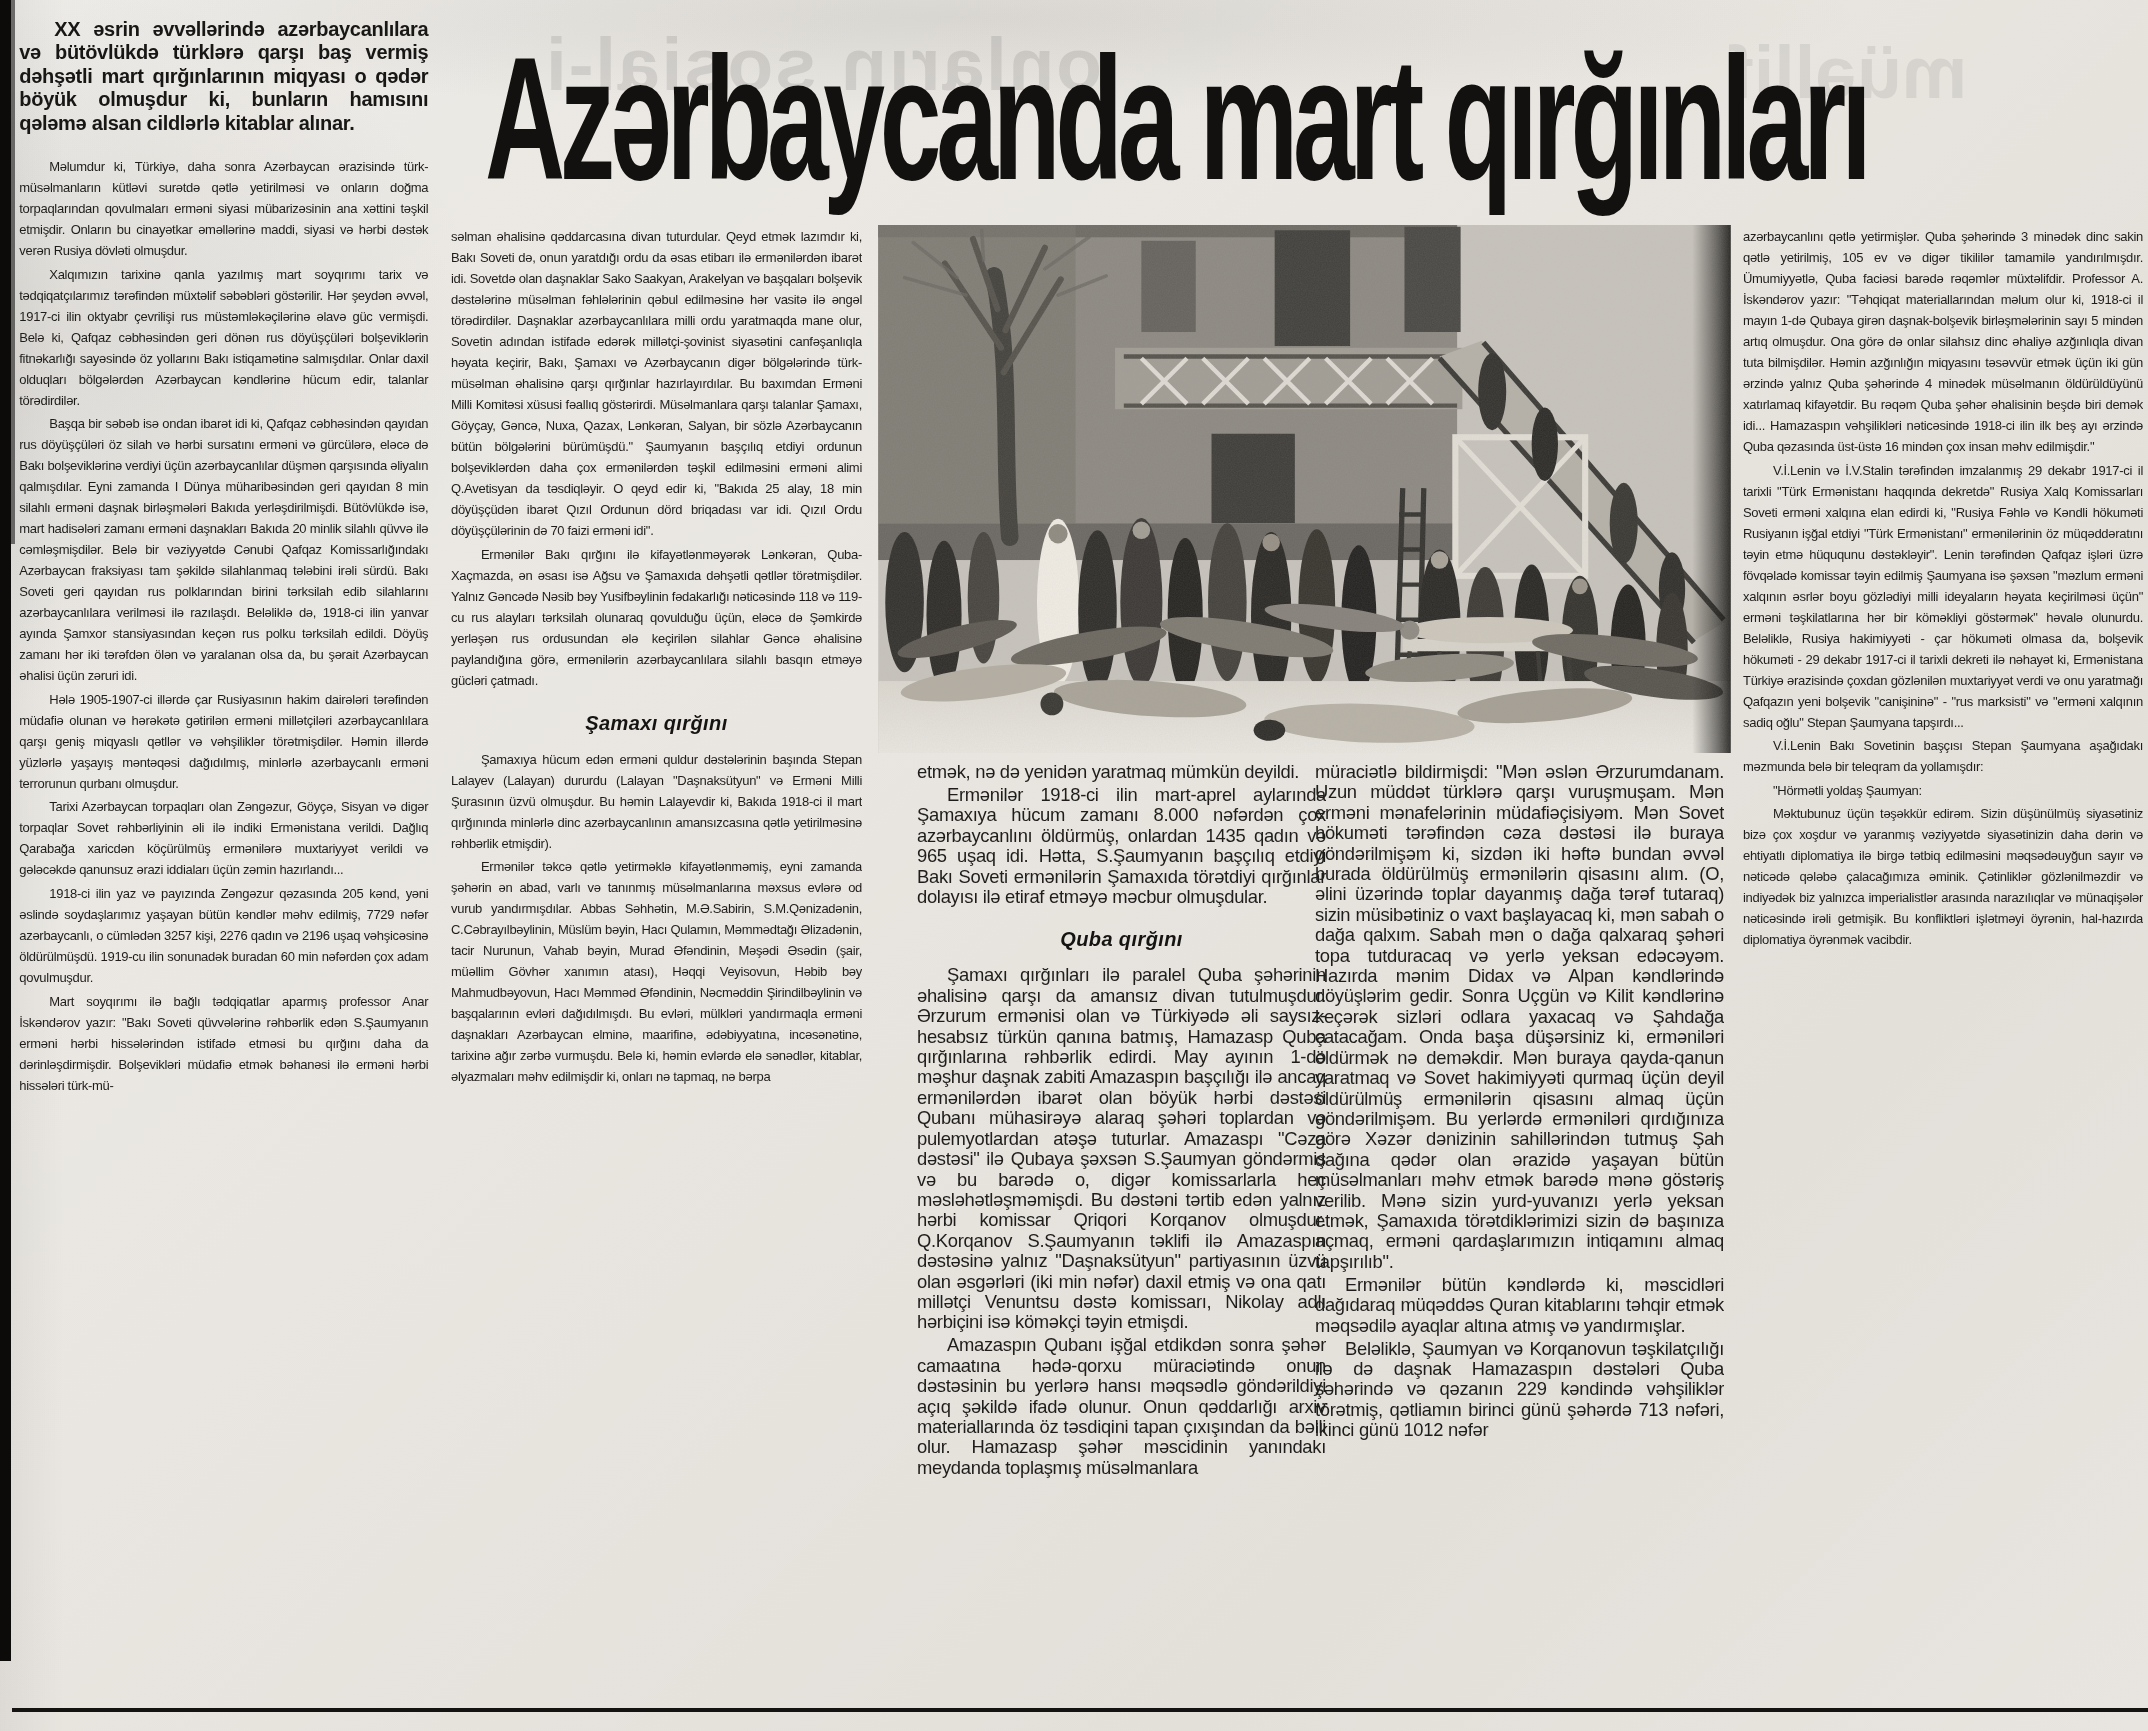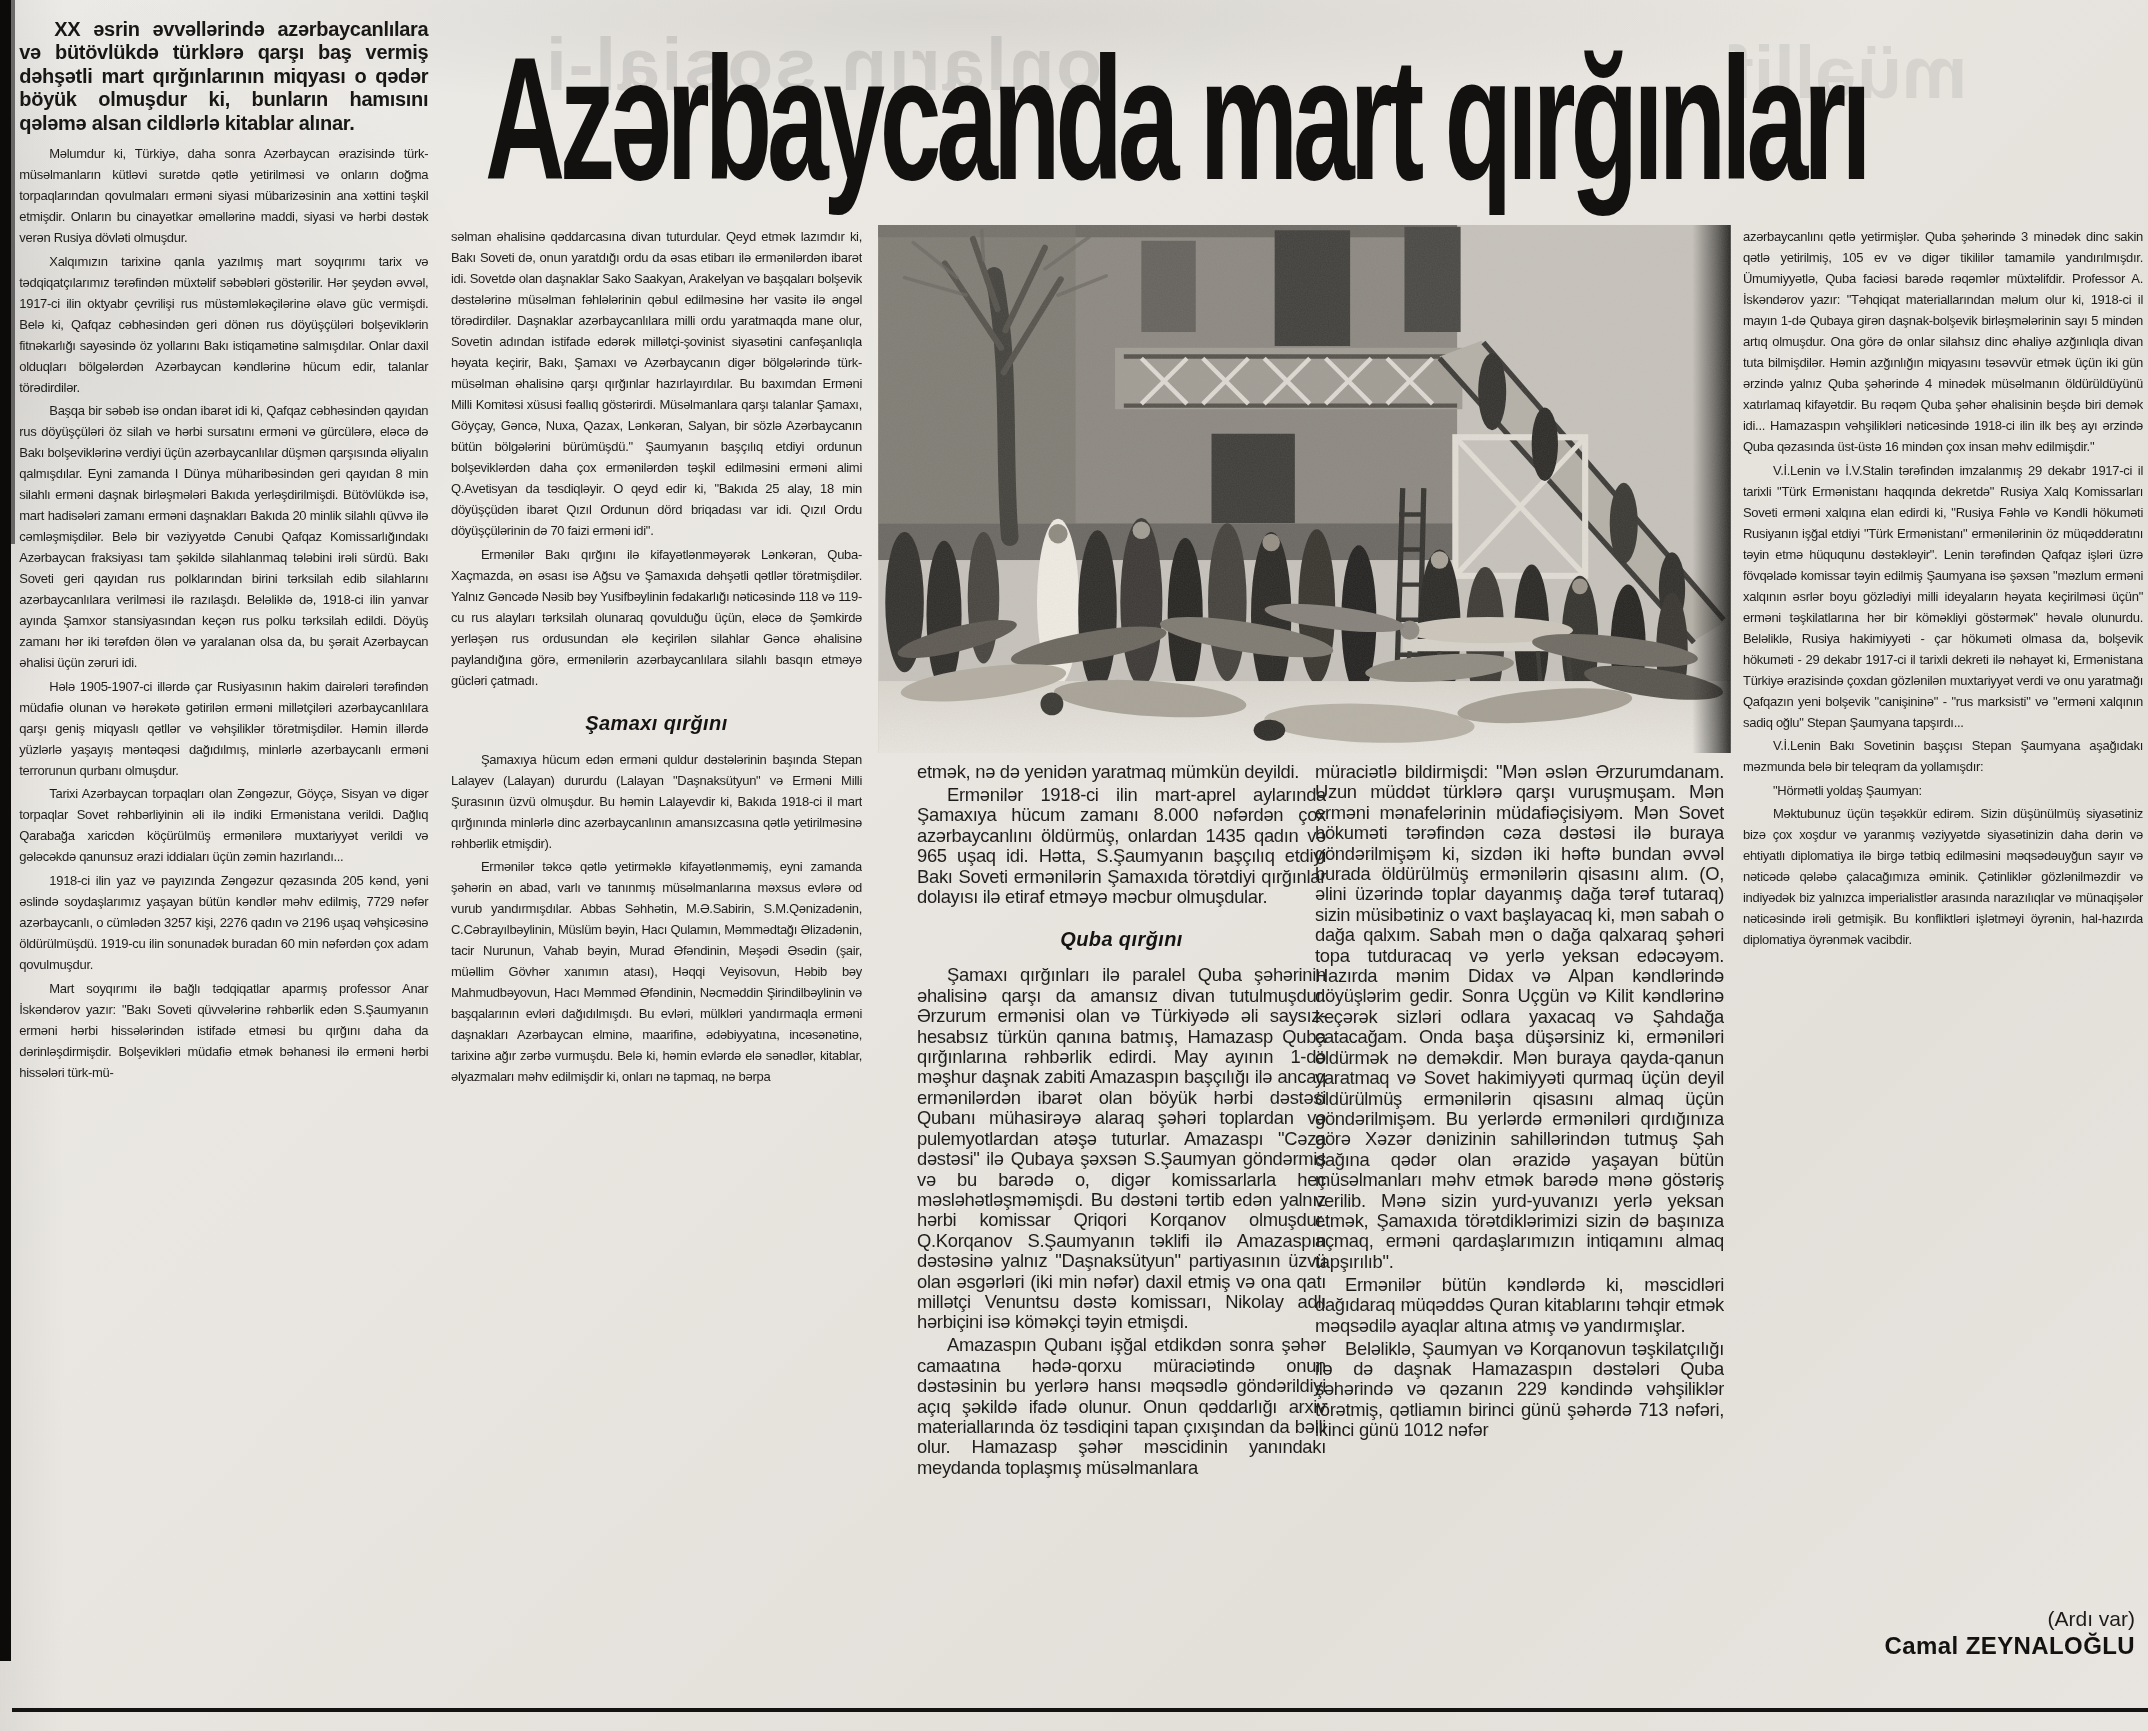--- a/index.html
+++ b/index.html
@@ -23,21 +23,21 @@
   .headline{
     position:absolute;left:485px;top:17.6px;margin:0;white-space:nowrap;
     font-size:111px;font-weight:bold;letter-spacing:-5.3px;color:#121110;
     transform:scale(1.0,1.58);transform-origin:left top;
   }
   .col{position:absolute;}
   .col p{margin:0 0 2.6px 0;text-align:justify;font-size:13px;line-height:21px;letter-spacing:-0.3px;}
   .blocks .para{text-indent:30px;}
   .blocks.cont .para:first-child{text-indent:0;}
   .col1{left:19.3px;top:17.6px;width:409px;}
-  .col1 .lead{font-size:20px;line-height:23.5px;font-weight:bold;text-indent:35px;margin-bottom:8px;color:#181716;}
+  .col1 .lead{font-size:20px;line-height:23.5px;font-weight:bold;text-indent:35px;margin-bottom:21px;color:#181716;}
   .col2{left:451px;top:226px;width:411px;height:1478px;overflow:hidden;}
   .col3{left:904px;top:762px;width:409px;height:941px;overflow:hidden;margin-left:13px;}
   .col3 p,.col4 p{font-size:18.4px;line-height:20.4px;}
   .col4{left:1315px;top:762px;width:409px;height:941px;overflow:hidden;}
   .col5{left:1743px;top:226px;width:400px;height:1366px;overflow:hidden;}
   .subhead{
     margin:21px 0 14px 0;text-align:center;
     font-size:20px;font-style:italic;font-weight:bold;color:#151413;letter-spacing:0.4px;
   }
   .photo{position:absolute;left:878px;top:225px;width:853px;height:528px;margin:0;}
@@ -217,20 +217,16 @@
   <section class="col col5">
     <div class="blocks cont">
         <p class="para">azərbaycanlını qətlə yetirmişlər. Quba şəhərində 3 minədək dinc sakin qətlə yetirilmiş, 105 ev və digər tikililər tamamilə yandırılmışdır. Ümumiyyətlə, Quba faciəsi barədə rəqəmlər müxtəlifdir. Professor A. İskəndərov yazır: "Təhqiqat materiallarından məlum olur ki, 1918-ci il mayın 1-də Qubaya girən daşnak-bolşevik birləşmələrinin sayı 5 mindən artıq olmuşdur. Ona görə də onlar silahsız dinc əhaliyə azğınlıqla divan tuta bilmişdilər. Həmin azğınlığın miqyasını təsəvvür etmək üçün iki gün ərzində yalnız Quba şəhərində 4 minədək müsəlmanın öldürüldüyünü xatırlamaq kifayətdir. Bu rəqəm Quba şəhər əhalisinin beşdə biri demək idi... Hamazaspın vəhşilikləri nəticəsində 1918-ci ilin ilk beş ayı ərzində Quba qəzasında üst-üstə 16 mindən çox insan məhv edilmişdir."</p>
         <p class="para">V.İ.Lenin və İ.V.Stalin tərəfindən imzalanmış 29 dekabr 1917-ci il tarixli "Türk Ermənistanı haqqında dekretdə" Rusiya Xalq Komissarları Soveti erməni xalqına elan edirdi ki, "Rusiya Fəhlə və Kəndli hökuməti Rusiyanın işğal etdiyi "Türk Ermənistanı" ermənilərinin öz müqəddəratını təyin etmə hüququnu dəstəkləyir". Lenin tərəfindən Qafqaz işləri üzrə fövqəladə komissar təyin edilmiş Şaumyana isə şəxsən "məzlum erməni xalqının əsrlər boyu gözlədiyi milli ideyaların həyata keçirilməsi üçün" erməni təşkilatlarına hər bir köməkliyi göstərmək" həvalə olunurdu. Beləliklə, Rusiya hakimiyyəti - çar hökuməti olmasa da, bolşevik hökuməti - 29 dekabr 1917-ci il tarixli dekreti ilə nəhayət ki, Ermənistana Türkiyə ərazisində çoxdan gözlənilən muxtariyyət verdi və onu yaratmağı Qafqazın yeni bolşevik "canişininə" - "rus marksisti" və "erməni xalqının sadiq oğlu" Stepan Şaumyana tapşırdı...</p>
         <p class="para">V.İ.Lenin Bakı Sovetinin başçısı Stepan Şaumyana aşağıdakı məzmunda belə bir teleqram da yollamışdır:</p>
         <p class="para">"Hörmətli yoldaş Şaumyan:</p>
         <p class="para">Məktubunuz üçün təşəkkür edirəm. Sizin düşünülmüş siyasətiniz bizə çox xoşdur və yaranmış vəziyyətdə siyasətinizin daha dərin və ehtiyatlı diplomatiya ilə birgə tətbiq edilməsini məqsədəuyğun sayır və nəticədə qələbə çalacağımıza əminik. Çətinliklər gözlənilməzdir və indiyədək biz yalnızca imperialistlər arasında narazılıqlar və münaqişələr nəticəsində irəli getmişik. Bu konfliktləri işlətməyi öyrənin, hal-hazırda diplomatiya öyrənmək vacibdir.</p>
       </div>
   </section>
 
-  <div class="sig">
-    <div class="cont-note">(Ardı var)</div>
-    <div class="author">Camal ZEYNALOĞLU</div>
-  </div>
 
   <div class="botrule"></div>
 </div>
 
 
 </body></html>

